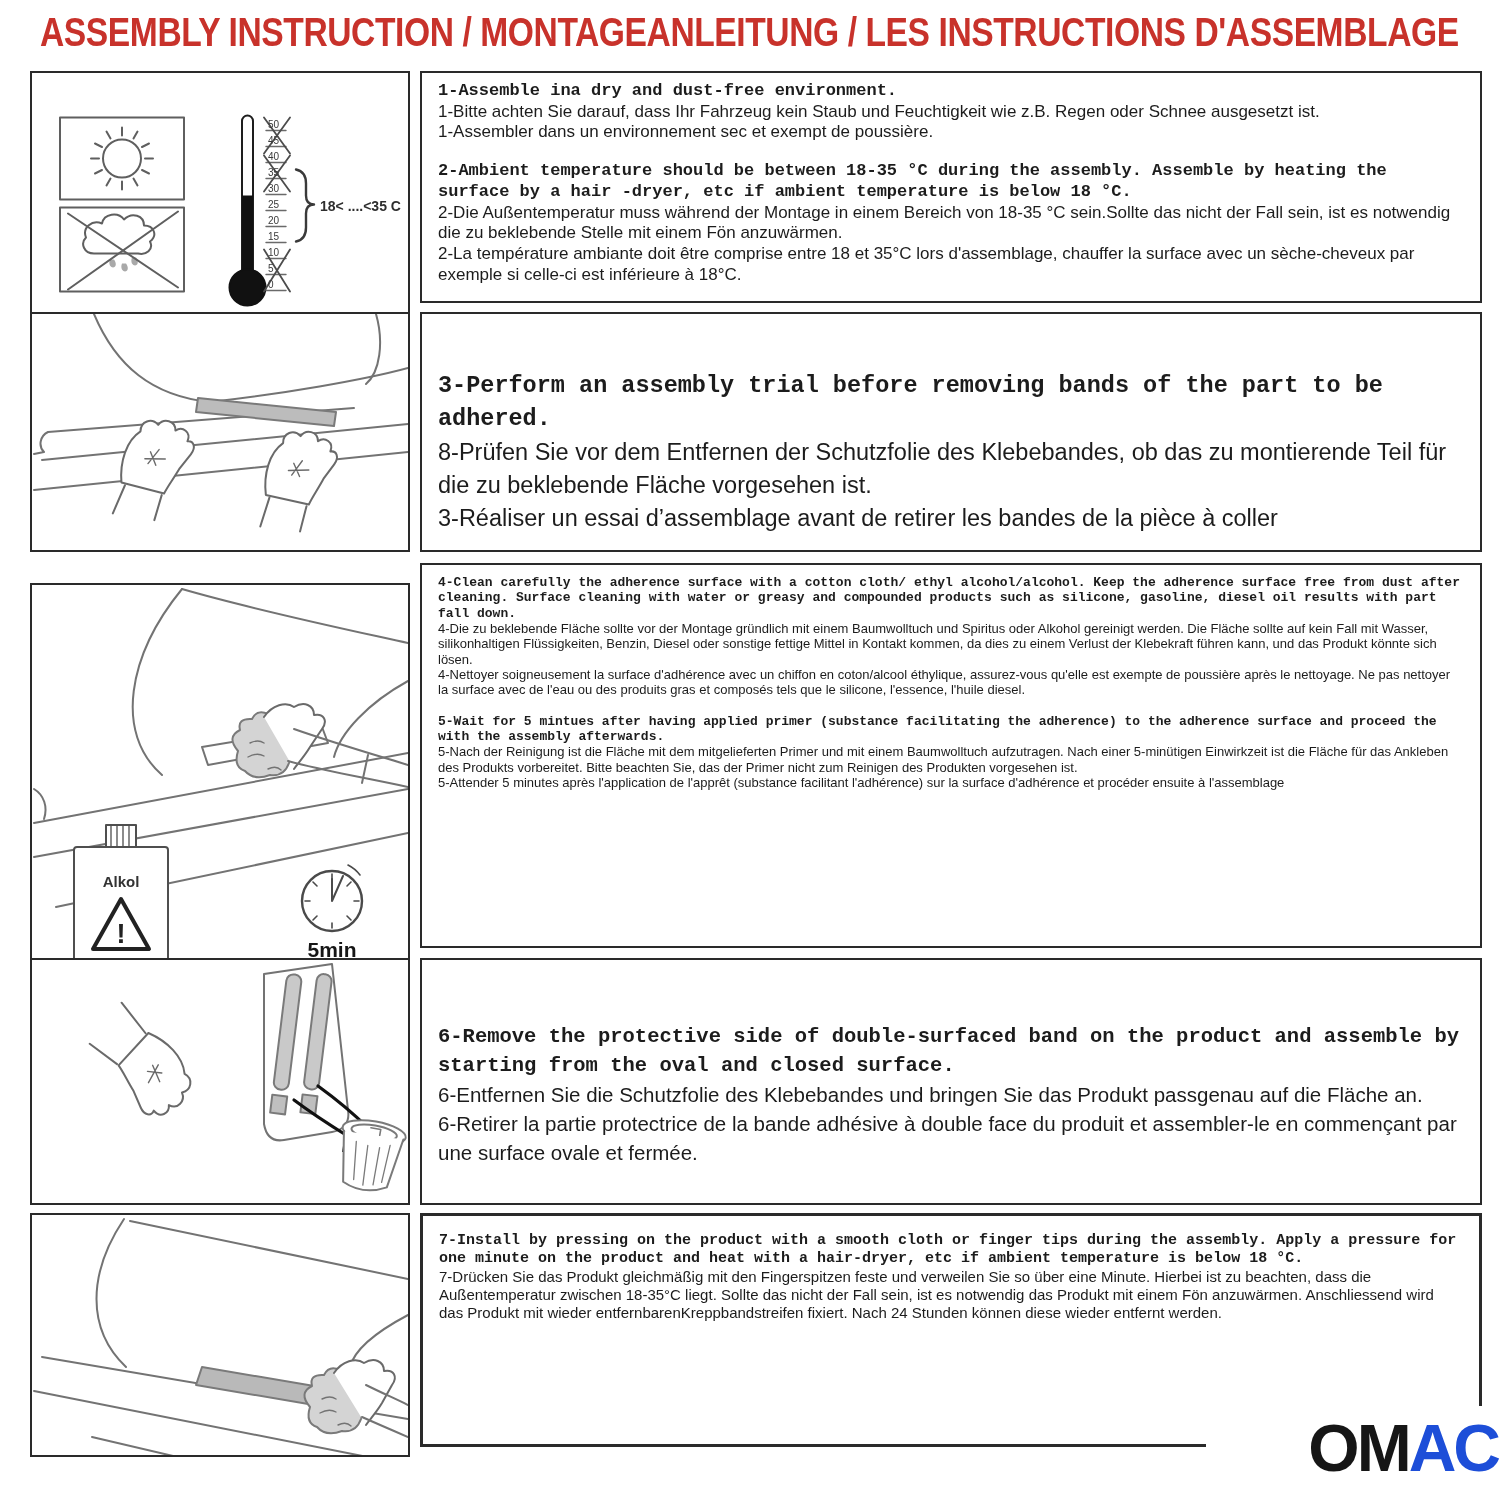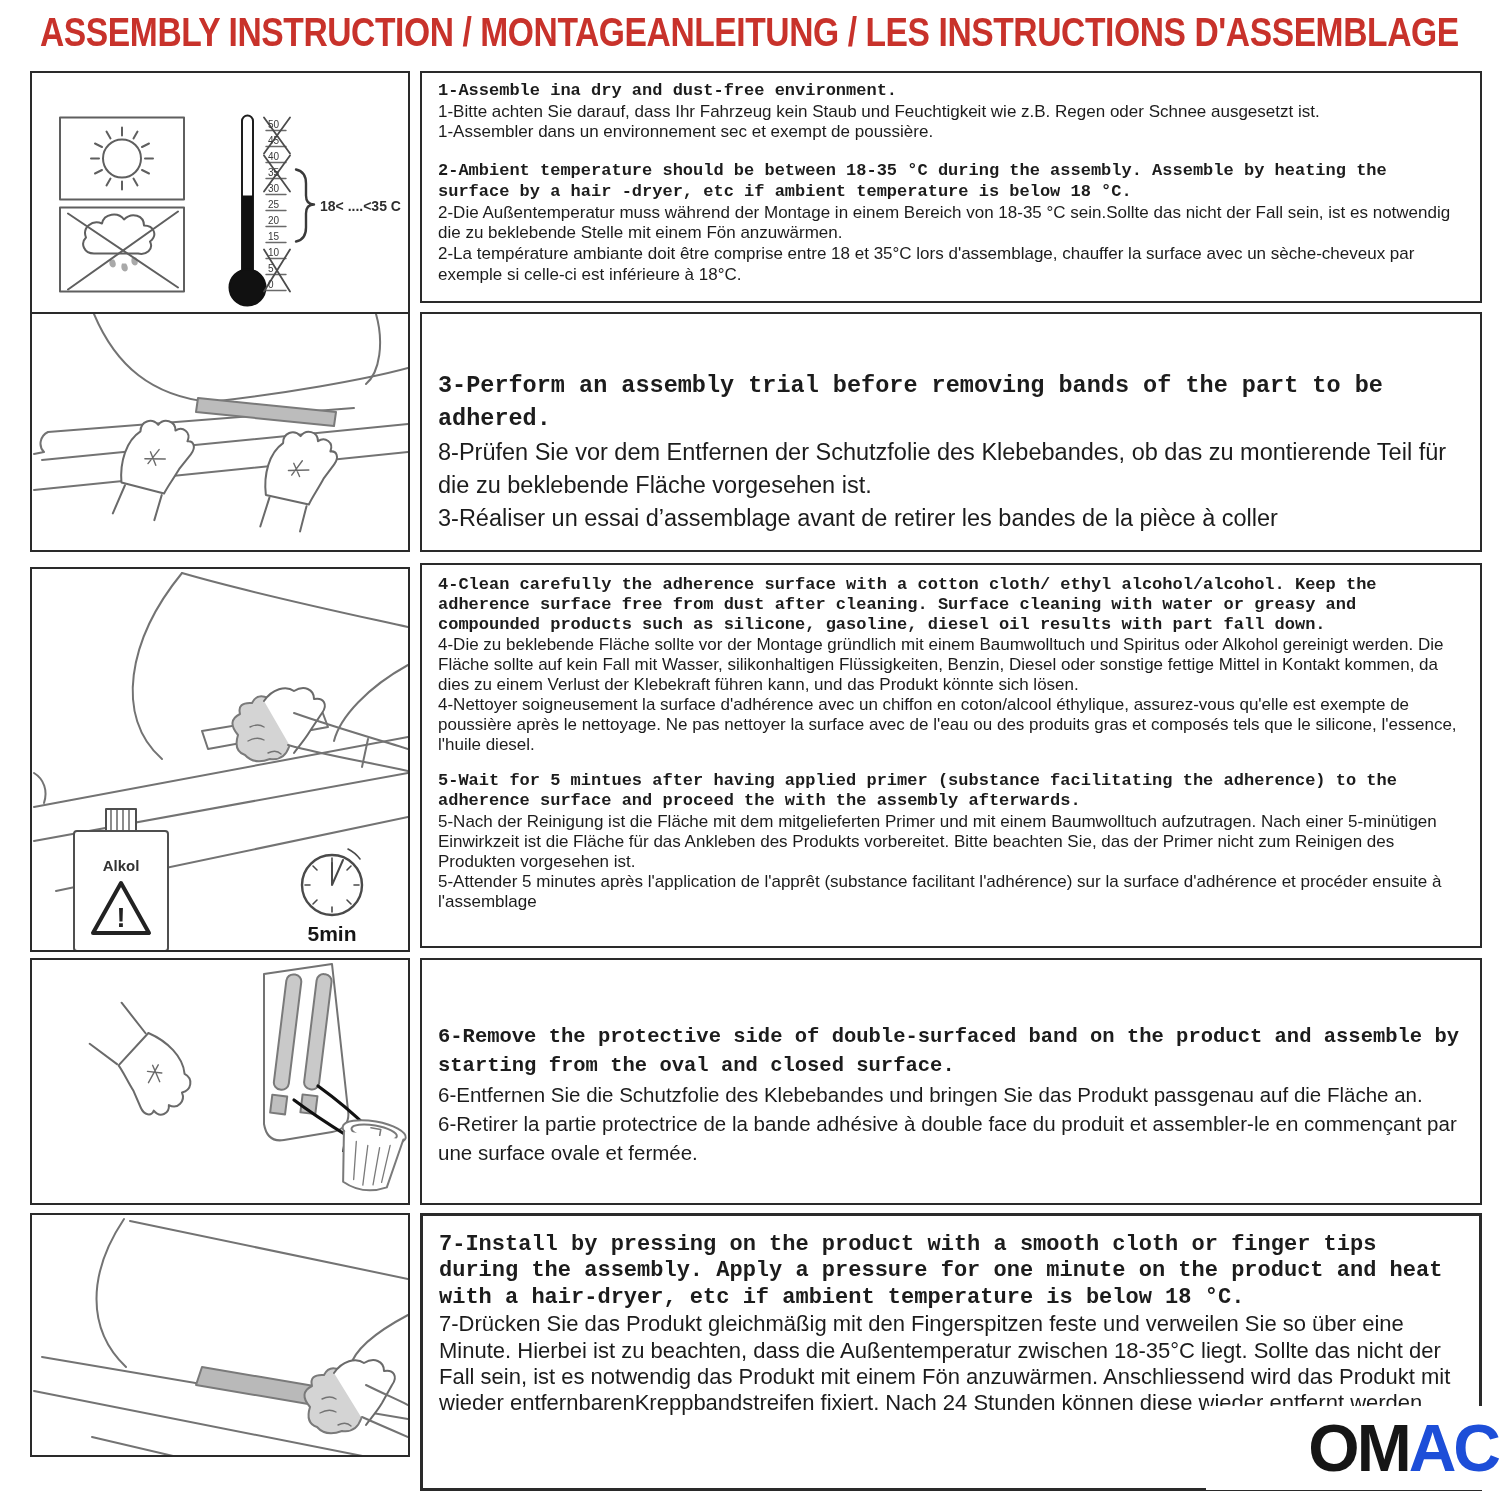--- a/index.html
+++ b/index.html
@@ -20,24 +20,24 @@
     position:absolute;left:420px;width:1062px;background:#fff;
     border:2px solid #2a2a2a;box-sizing:border-box;overflow:hidden;
   }
   .illu svg{display:block;width:100%;height:100%;}
   .p{margin:0;}
   .b{font-weight:700;font-family:Liberation Mono, monospace;}
   .gap{height:18px;}
   
   .i1{top:71px;height:293px;}   .t1{top:71px;height:232px;padding:8px 18px 0 16px;font-size:17px;line-height:1.22;}
   .i2{top:312px;height:240px;}  .t2{top:312px;height:240px;padding:56px 18px 0 16px;font-size:23.5px;line-height:1.4;}
-  .i3{top:567px;height:385px;}  .t3{top:563px;height:385px;padding:10px 18px 0 16px;font-size:17px;line-height:1.18;}
+  .i3{top:583px;height:385px;}  .t3{top:563px;height:385px;padding:10px 18px 0 16px;font-size:13px;line-height:1.18;}
   .i3 .gap,.t3 .gap{height:16px;}
   .i4{top:958px;height:247px;}  .t4{top:958px;height:247px;padding:62px 18px 0 16px;font-size:20.5px;line-height:1.42;}
-  .i5{top:1213px;height:244px;} .t5{top:1213px;height:278px;padding:16px 18px 0 16px;font-size:22px;line-height:1.2;border-width:3px;}
+  .i5{top:1213px;height:244px;} .t5{top:1213px;height:234px;padding:16px 18px 0 16px;font-size:15px;line-height:1.2;border-width:3px;}
   
   .logo{
     position:absolute;left:1206px;top:1406px;width:292px;height:84px;background:#fff;
     display:flex;align-items:center;justify-content:flex-end;
     font-weight:900;font-size:66px;letter-spacing:-3px;line-height:1;
     font-family:"Liberation Sans",sans-serif;
   }
   .logo .om{color:#161616;text-align:right;}
   .logo .ac{color:#1d4ed8;}
   

